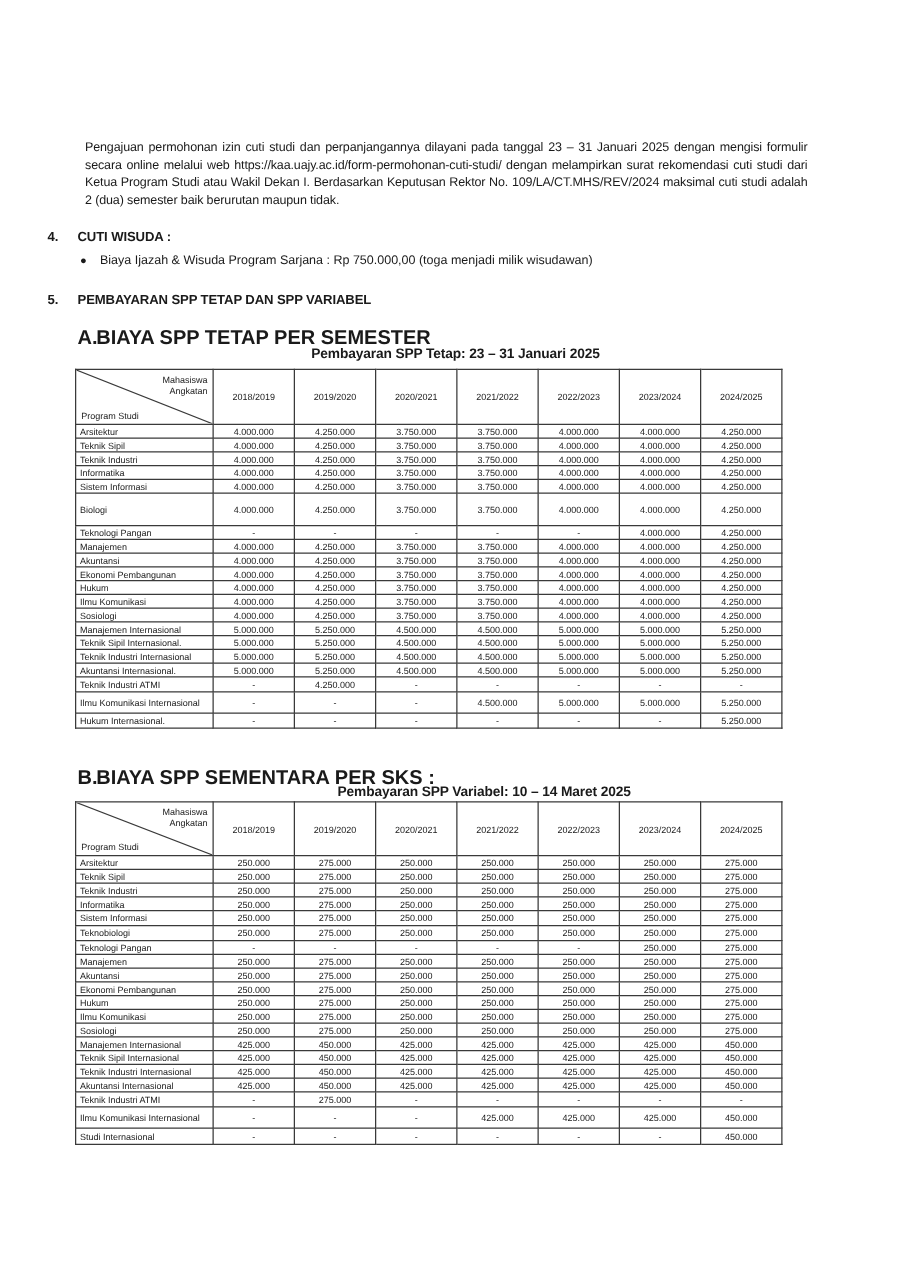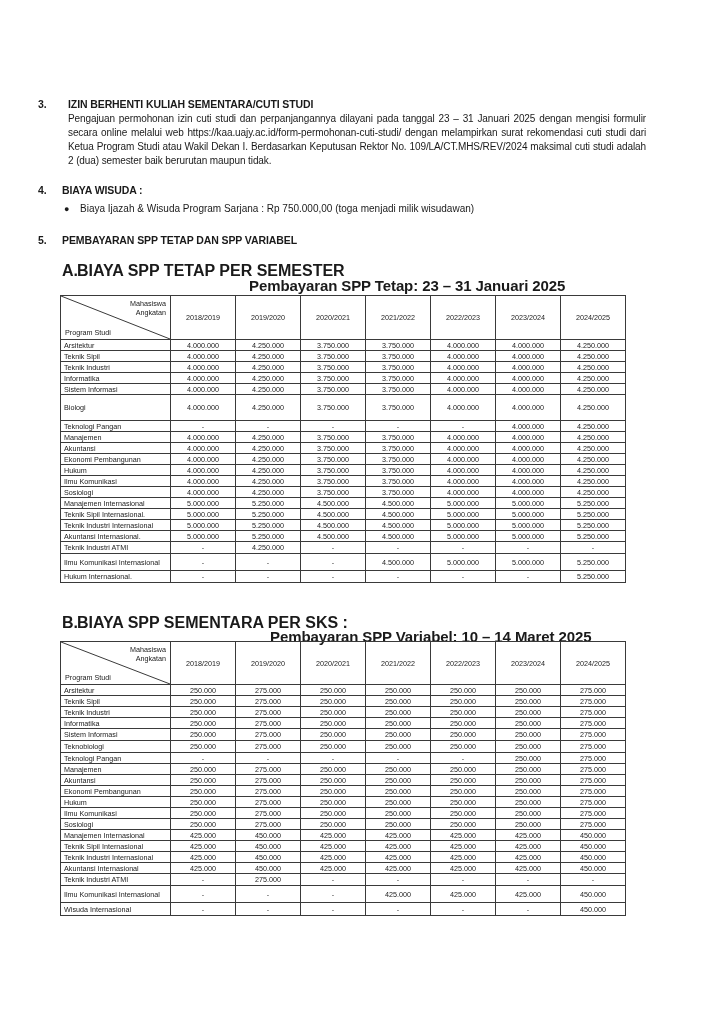--- a/index.html
+++ b/index.html
@@ -14,21 +14,21 @@
   .sec3 .num { width: 30px; }
   .para {
     position: absolute; left: 68px; width: 578px; font-size: 10px; line-height: 14px;
     text-align: justify; letter-spacing: -0.1px;
   }
   .para b { font-weight: normal; }
   .bullet { position: absolute; left: 64px; font-size: 10px; }
   .bullet .dot { display: inline-block; width: 16px; font-size: 9px; }
   .sub { position: absolute; left: 62px; font-size: 16px; font-weight: bold; }
   .sub .num { display: inline-block; width: 15px; }
-  .tcaption { position: absolute; font-size: 15px; font-weight: bold; letter-spacing: -0.1px; }
+  .tcaption { position: absolute; font-size: 11px; font-weight: bold; letter-spacing: -0.1px; }
 
   table.spp {
     position: absolute; left: 60px; width: 566px; border-collapse: collapse;
     font-size: 7.2px; table-layout: fixed;
   }
   table.spp td, table.spp th {
     border: 1px solid #3a3a3a; padding: 0 3px; font-weight: normal;
     white-space: nowrap; overflow: hidden;
   }
   table.spp td.prog { text-align: left; }
@@ -42,27 +42,24 @@
   .corner-wrap { position: relative; width: 100%; height: 100%; }
   .corner-wrap svg { position: absolute; left: 0; top: 0; width: 100%; height: 100%; }
   .corner-top { position: absolute; right: 4px; top: 3px; text-align: right; line-height: 9px; }
   .corner-bot { position: absolute; left: 4px; bottom: 2px; }
 </style>
 </head>
 <body>
 
 <div class="page">
 
-  <div class="sec sec3" style="top:98px;">
-    <span class="num">3.</span><span>IZIN BERHENTI KULIAH SEMENTARA/CUTI STUDI</span>
-  </div>
   <div class="para" style="top:112px;"><span>Pengajuan permohonan izin cuti studi dan perpanjangannya dilayani pada tanggal </span><b>23 – 31 Januari 2025</b><span> dengan mengisi formulir secara online melalui web </span><b>https://kaa.uajy.ac.id/form-permohonan-cuti-studi/</b><span> dengan melampirkan surat rekomendasi cuti studi dari Ketua Program Studi atau Wakil Dekan I. Berdasarkan Keputusan Rektor No. 109/LA/CT.MHS/REV/2024 maksimal cuti studi adalah 2 (dua) semester baik berurutan maupun tidak.</span></div>
 
   <div class="sec" style="top:184px;">
-    <span class="num">4.</span><span>BIAYA WISUDA :</span>
+    <span class="num">4.</span><span>CUTI WISUDA :</span>
   </div>
   <div class="bullet" style="top:203px;">
     <span class="dot">●</span><span>Biaya Ijazah &amp; Wisuda Program Sarjana :   Rp 750.000,00 (toga menjadi milik wisudawan)</span>
   </div>
 
   <div class="sec" style="top:234px;">
     <span class="num">5.</span><span>PEMBAYARAN SPP TETAP DAN SPP VARIABEL</span>
   </div>
 
   <div class="sub" style="top:262px;">
@@ -526,21 +523,21 @@
           <td class="prog">Ilmu Komunikasi Internasional</td>
           <td class="val">-</td>
           <td class="val">-</td>
           <td class="val">-</td>
           <td class="val">425.000</td>
           <td class="val">425.000</td>
           <td class="val">425.000</td>
           <td class="val">450.000</td>
         </tr>
         <tr style="height: 13px;">
-          <td class="prog">Wisuda Internasional</td>
+          <td class="prog">Studi Internasional</td>
           <td class="val">-</td>
           <td class="val">-</td>
           <td class="val">-</td>
           <td class="val">-</td>
           <td class="val">-</td>
           <td class="val">-</td>
           <td class="val">450.000</td>
         </tr>
       </tbody>
   </table>

